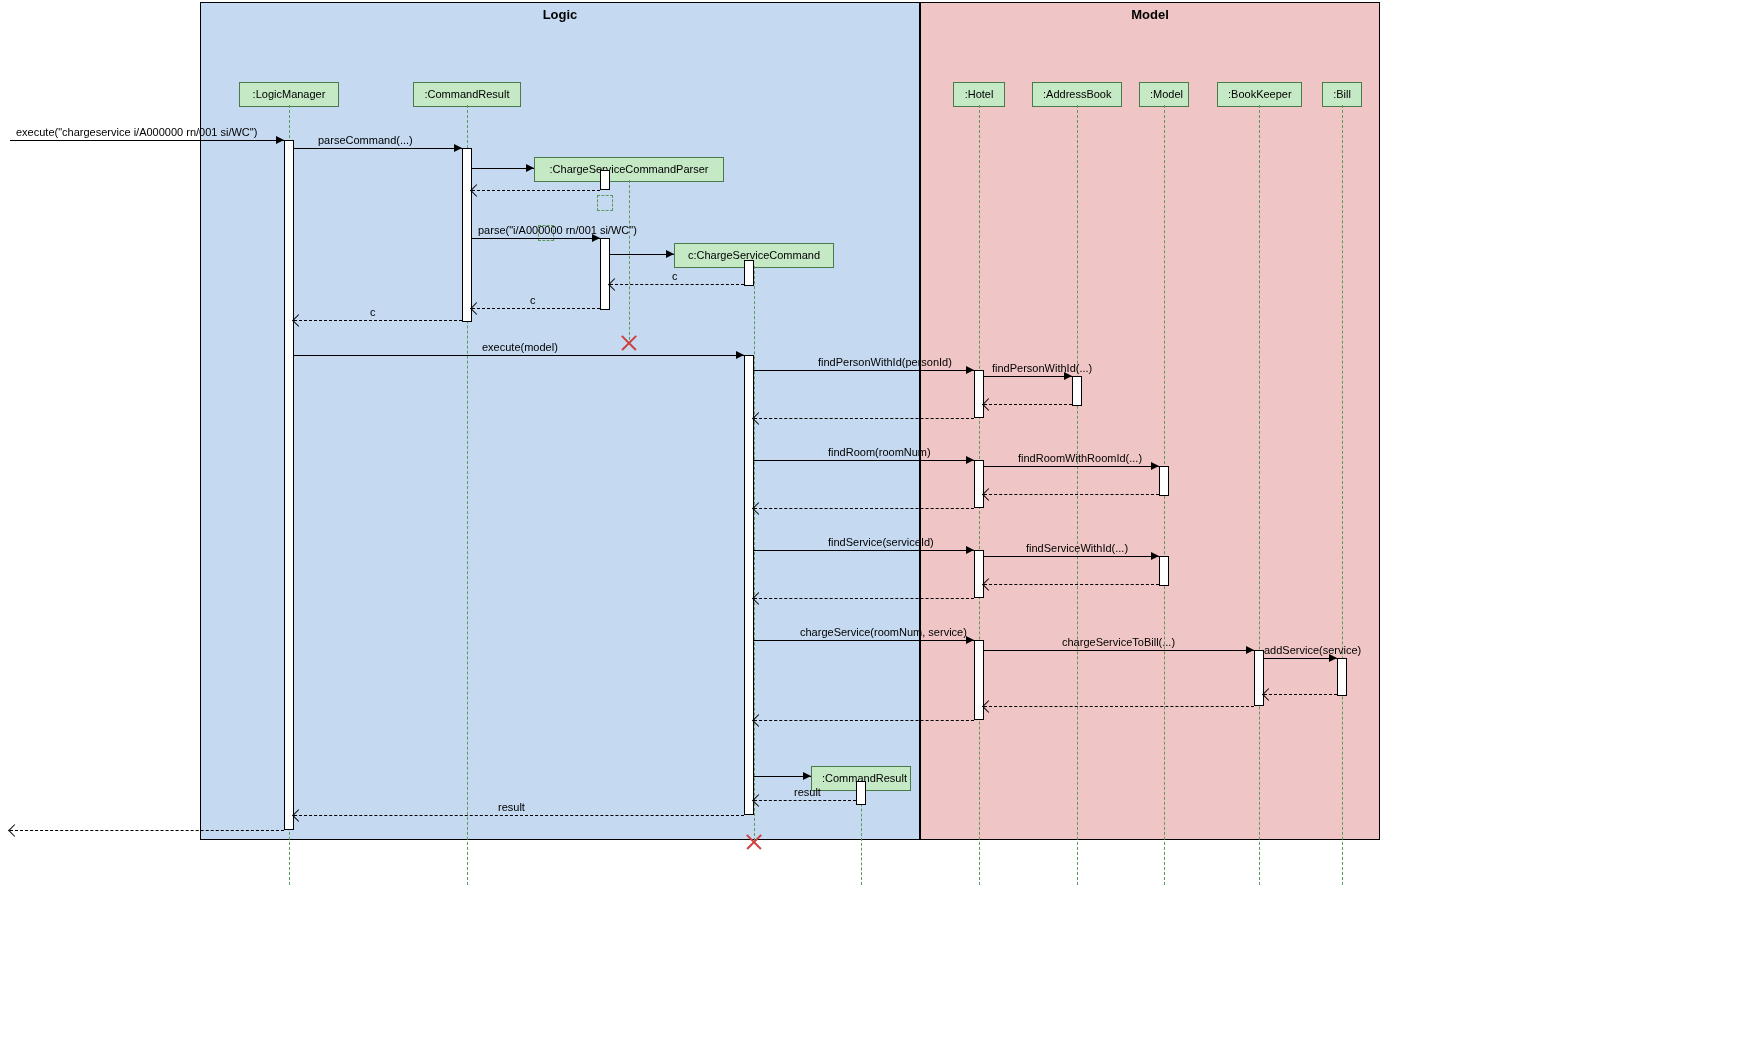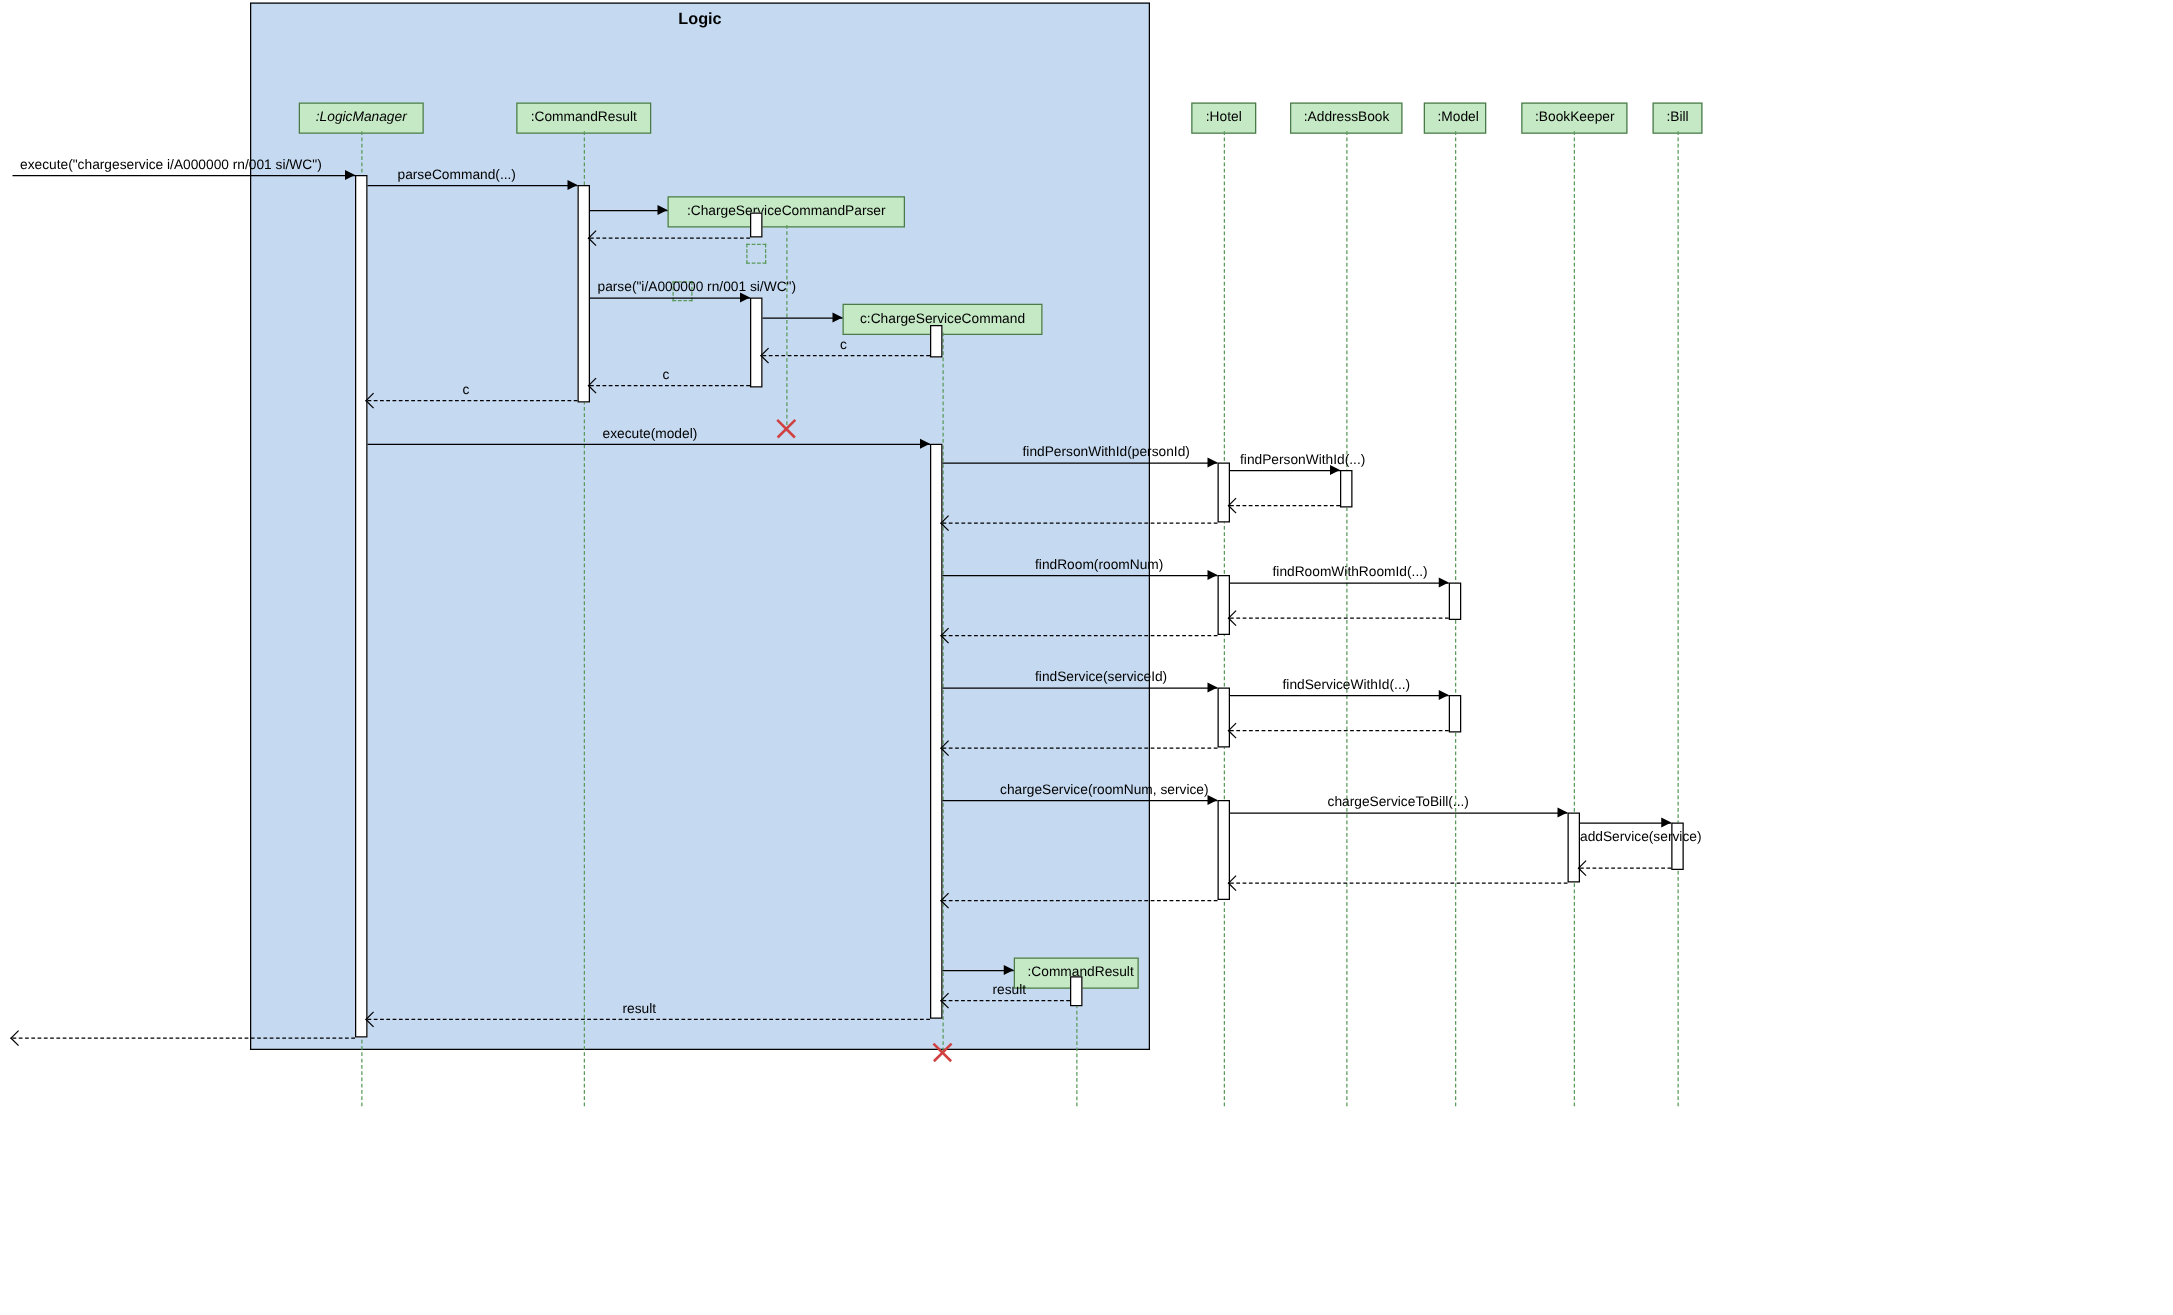--- a/index.html
+++ b/index.html
@@ -100,22 +100,25 @@
   }
 </style>
 </head>
 <body>
 
 <div class="canvas">
 
   <div class="frame" style="left:200px; top:2px; width:720px; height:838px; background:#c5d9f0;">
     <div class="frame-title">Logic</div>
   </div>
-
-  <div class="participant" style="left:239px; top:82px; width:100px;font-style:italic;"><span>:LogicManager</span></div>
+  <div class="frame" style="left:920px; top:2px; width:460px; height:838px; background:#f0c5c5;">
+    <div class="frame-title">Model</div>
+  </div>
+
+  <div class="participant" style="left:239px; top:82px; width:100px;"><span>:LogicManager</span></div>
   <div class="participant" style="left:413px; top:82px; width:108px;"><span>:CommandResult</span></div>
   <div class="participant" style="left:953px; top:82px; width:52px;"><span>:Hotel</span></div>
   <div class="participant" style="left:1032px; top:82px; width:90px;"><span>:AddressBook</span></div>
   <div class="participant" style="left:1139px; top:82px; width:50px;"><span>:Model</span></div>
   <div class="participant" style="left:1217px; top:82px; width:85px;"><span>:BookKeeper</span></div>
   <div class="participant" style="left:1322px; top:82px; width:40px;"><span>:Bill</span></div>
 
   <div class="participant" style="left:534px; top:157px; width:190px;"><span>:ChargeServiceCommandParser</span></div>
   <div class="participant" style="left:674px; top:243px; width:160px;"><span>c:ChargeServiceCommand</span></div>
   <div class="participant" style="left:811px; top:766px; width:100px;"><span>:CommandResult</span></div>
@@ -236,21 +239,21 @@
   <div class="arrow-line" style="left:754px; top:640px; width:220px;"></div>
   <div class="arrowhead-right" style="left:966px; top:636px;"></div>
   <div class="msg-label" style="left:800px; top:626px;">chargeService(roomNum, service)</div>
 
   <div class="arrow-line" style="left:984px; top:650px; width:270px;"></div>
   <div class="arrowhead-right" style="left:1246px; top:646px;"></div>
   <div class="msg-label" style="left:1062px; top:636px;">chargeServiceToBill(...)</div>
 
   <div class="arrow-line" style="left:1264px; top:658px; width:73px;"></div>
   <div class="arrowhead-right" style="left:1329px; top:654px;"></div>
-  <div class="msg-label" style="left:1264px; top:644px;margin-top:20px;">addService(service)</div>
+  <div class="msg-label" style="left:1264px; top:644px;">addService(service)</div>
 
   <div class="arrow-line-dashed" style="left:1264px; top:694px; width:73px;"></div>
   <div class="arrowhead-open-left" style="left:1264px; top:690px;"></div>
   <div class="arrow-line-dashed" style="left:984px; top:706px; width:270px;"></div>
   <div class="arrowhead-open-left" style="left:984px; top:702px;"></div>
   <div class="arrow-line-dashed" style="left:754px; top:720px; width:220px;"></div>
   <div class="arrowhead-open-left" style="left:754px; top:716px;"></div>
 
   <div class="arrow-line" style="left:754px; top:776px; width:57px;"></div>
   <div class="arrowhead-right" style="left:803px; top:772px;"></div>

